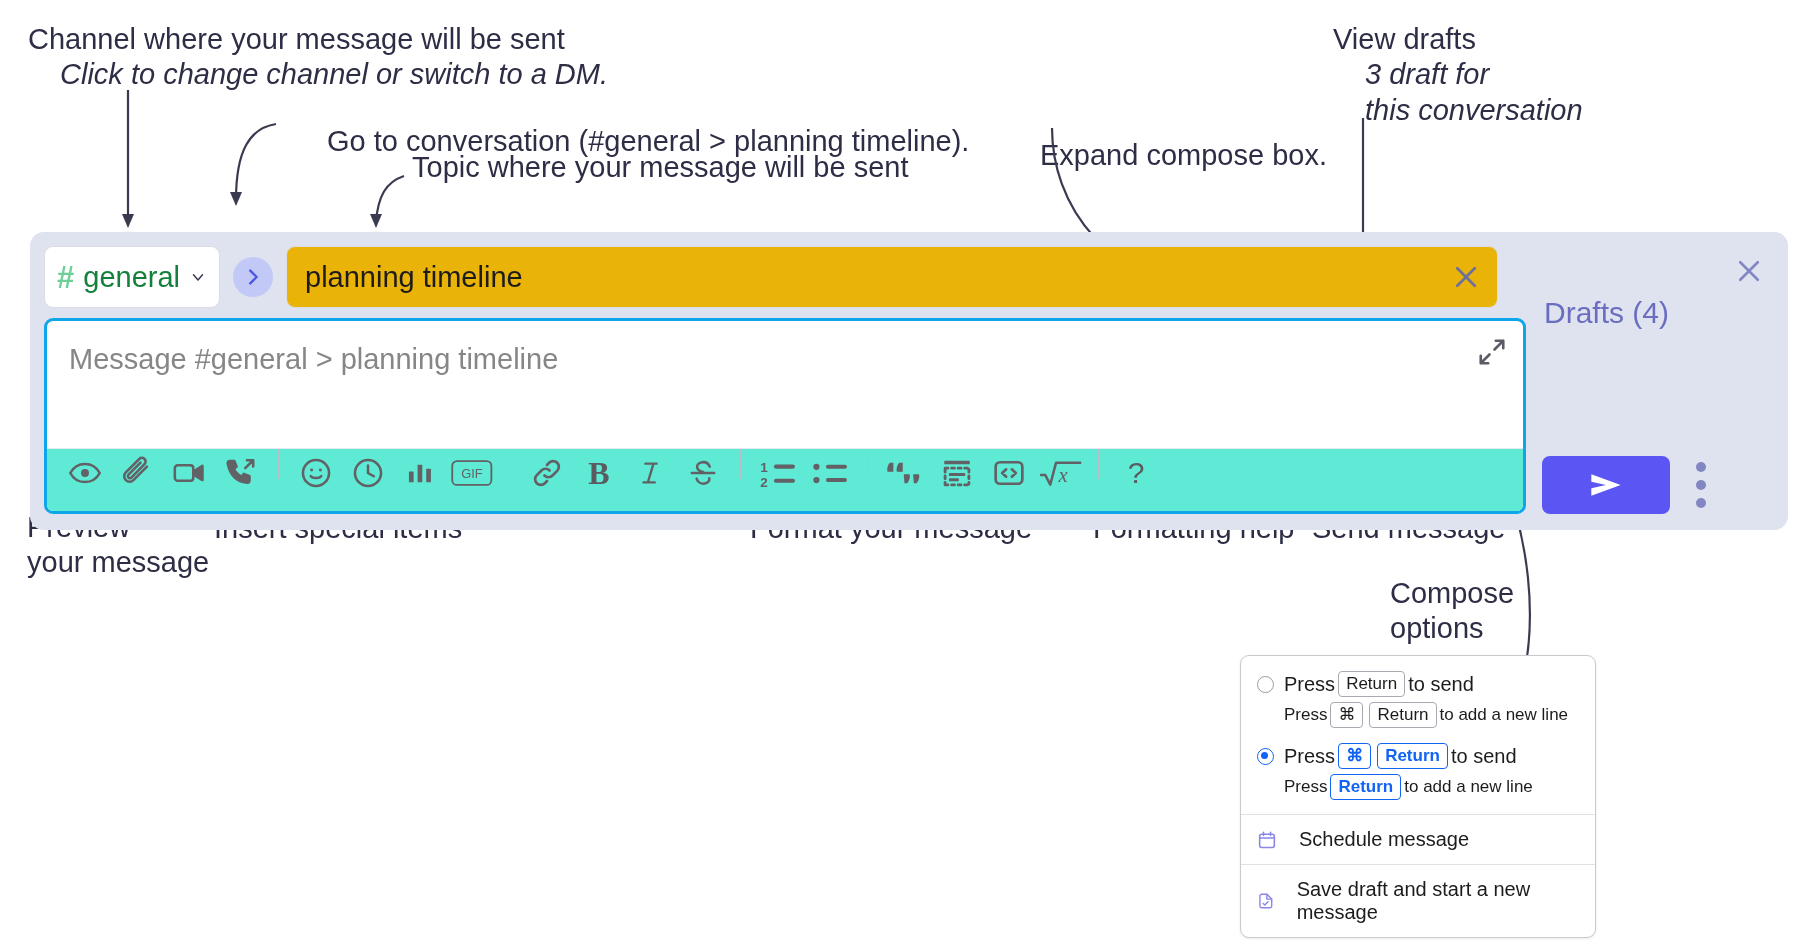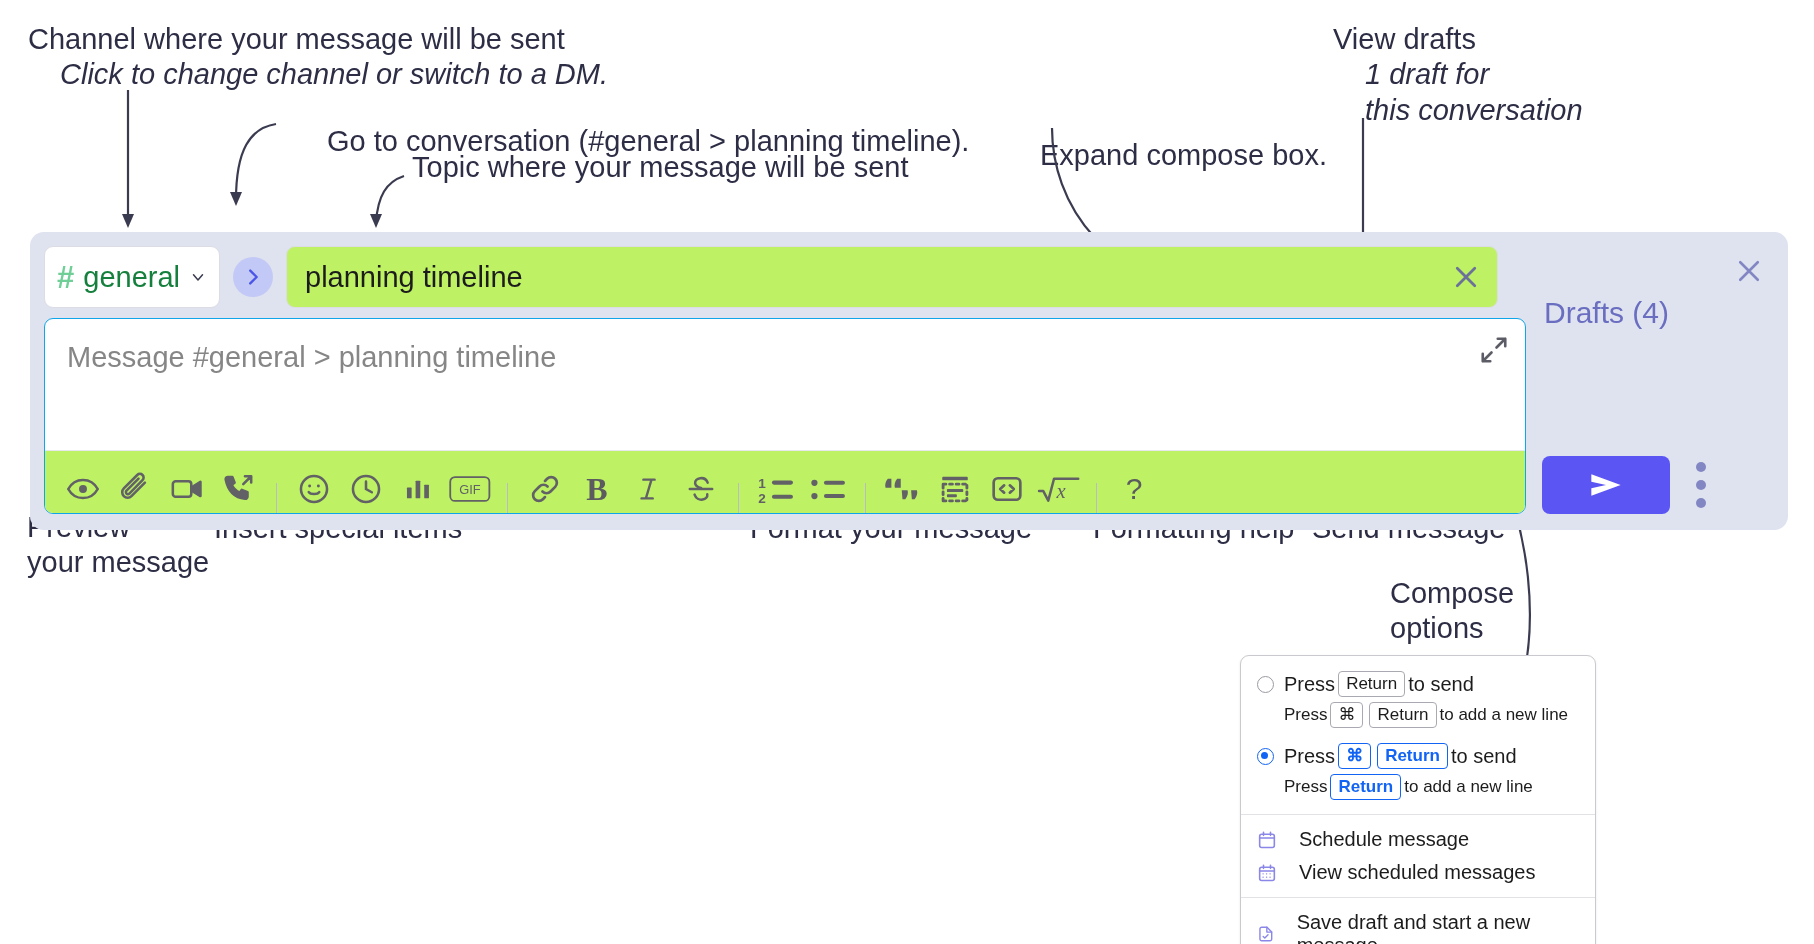--- a/index.html
+++ b/index.html
@@ -31,36 +31,36 @@
     display:flex;align-items:center;gap:9px;padding:0 12px;box-sizing:border-box;cursor:pointer;
   }
   .hash{color:#6fcf97;font-weight:700;font-size:31px;line-height:1;}
   #chanName{font-size:29px;color:#15803d;}
   .caret{margin-left:auto;}
   #goBtn{
     width:40px;height:40px;border-radius:50%;background:#c3c9f6;margin:0 13px;
     display:flex;align-items:center;justify-content:center;cursor:pointer;flex:none;
   }
   #topicBox{
-    width:1212px;height:62px;background:#bef264;border:1px solid #dcdce4;border-radius:9px;
+    width:1212px;height:62px;background:#eab308;border:1px solid #dcdce4;border-radius:9px;
     display:flex;align-items:center;padding:0 16px 0 18px;box-sizing:border-box;
   }
   #topicVal{font-size:29px;color:#1d1c1d;flex:1;}
   .clear-x{width:30px;height:30px;cursor:pointer;flex:none;}
 
   
   #msgBox{
     position:absolute;left:14px;top:86px;width:1482px;height:196px;
-    background:#fff;border:1px solid #0ea5e9;border-radius:9px;box-sizing:border-box;overflow:hidden;
+    background:#fff;border:3px solid #0ea5e9;border-radius:9px;box-sizing:border-box;overflow:hidden;
   }
   #msgPlaceholder{position:absolute;left:22px;top:22px;font-size:29px;color:#868686;}
   #expandBtn{position:absolute;right:16px;top:16px;width:30px;height:30px;cursor:pointer;}
   #toolbar{
-    position:absolute;left:0;right:0;bottom:0;height:63px;background:#bef264;
-    border-top:1px solid #e7e8ee;display:flex;align-items:flex-end;padding-left:12px;box-sizing:border-box;
+    position:absolute;left:0;right:0;bottom:0;height:63px;background:#5eead4;
+    border-top:1px solid #e7e8ee;display:flex;align-items:flex-start;padding-left:12px;box-sizing:border-box;
   }
   .tool{width:52px;height:48px;display:flex;align-items:center;justify-content:center;cursor:pointer;flex:none;}
   .sep{width:1px;height:30px;background:#b9bbc6;margin:0 11px;flex:none;}
 
   
   #drafts{
     position:absolute;left:1544px;top:296px;font-size:30px;color:#6a6ec0;cursor:pointer;
   }
   #sendBtn{
     position:absolute;left:1542px;top:456px;width:128px;height:58px;background:#5b55f4;
@@ -107,21 +107,21 @@
 <div class="ann a-lg" style="left:412px;top:150px;">
   <b>Topic</b><span> where your message will be sent</span>
 </div>
 
 <div class="ann a-lg" style="left:1040px;top:106px;margin-top:32px;">
   <b>Expand</b><span> compose box.</span>
 </div>
 
 <div class="ann a-lg" style="left:1333px;top:22px;">
   <div><span>View </span><b>drafts</b></div>
-  <div><i>1 draft for</i></div>
+  <div><i>3 draft for</i></div>
   <div><i>this conversation</i></div>
 </div>
 
 <div class="ann a-lg" style="left:27px;top:510px;">
   <div><b>Preview</b></div>
   <div><span>your message</span></div>
 </div>
 
 <div class="ann a-lg" style="left:214px;top:511px;">
   <b>Insert</b><span> special items</span>
@@ -435,31 +435,20 @@
   <div class="divider"></div>
 
   <div class="menu-item">
     <svg width="20" height="20" viewBox="0 0 24 24" fill="none" stroke="#8b87e8" stroke-width="1.9" stroke-linecap="round">
       <rect x="3.2" y="5" width="17.6" height="16" rx="2.4"></rect>
       <path d="M3.2 9.6 L20.8 9.6 M7.8 2.8 L7.8 6.4 M16.2 2.8 L16.2 6.4"></path>
     </svg>
     <span>Schedule message</span>
   </div>
 
-  <div class="menu-item">
-    <svg width="20" height="20" viewBox="0 0 24 24" fill="none" stroke="#8b87e8" stroke-width="1.9" stroke-linecap="round">
-      <rect x="3.2" y="5" width="17.6" height="16" rx="2.4"></rect>
-      <path d="M3.2 9.6 L20.8 9.6 M7.8 2.8 L7.8 6.4 M16.2 2.8 L16.2 6.4"></path>
-      <g stroke-width="1.6">
-        <path d="M7.2 13 L7.4 13 M11.4 13 L11.6 13 M15.6 13 L15.8 13"></path>
-        <path d="M7.2 17 L7.4 17 M11.4 17 L11.6 17 M15.6 17 L15.8 17"></path>
-      </g>
-    </svg>
-    <span>View scheduled messages</span>
-  </div>
 
   <div class="divider"></div>
 
   <div class="menu-item">
     <svg width="20" height="20" viewBox="0 0 24 24" fill="none" stroke="#8b87e8" stroke-width="1.9" stroke-linecap="round" stroke-linejoin="round">
       <path d="M13.6 2.8 H6.4 a2.4 2.4 0 0 0-2.4 2.4 V18.8 a2.4 2.4 0 0 0 2.4 2.4 H17.6 a2.4 2.4 0 0 0 2.4-2.4 V9.2 Z"></path>
       <path d="M13.4 2.8 L13.4 9.4 L20 9.4"></path>
       <path d="M8.4 15.4 L10.6 17.4 L15 13"></path>
     </svg>
     <span>Save draft and start a new message</span>

